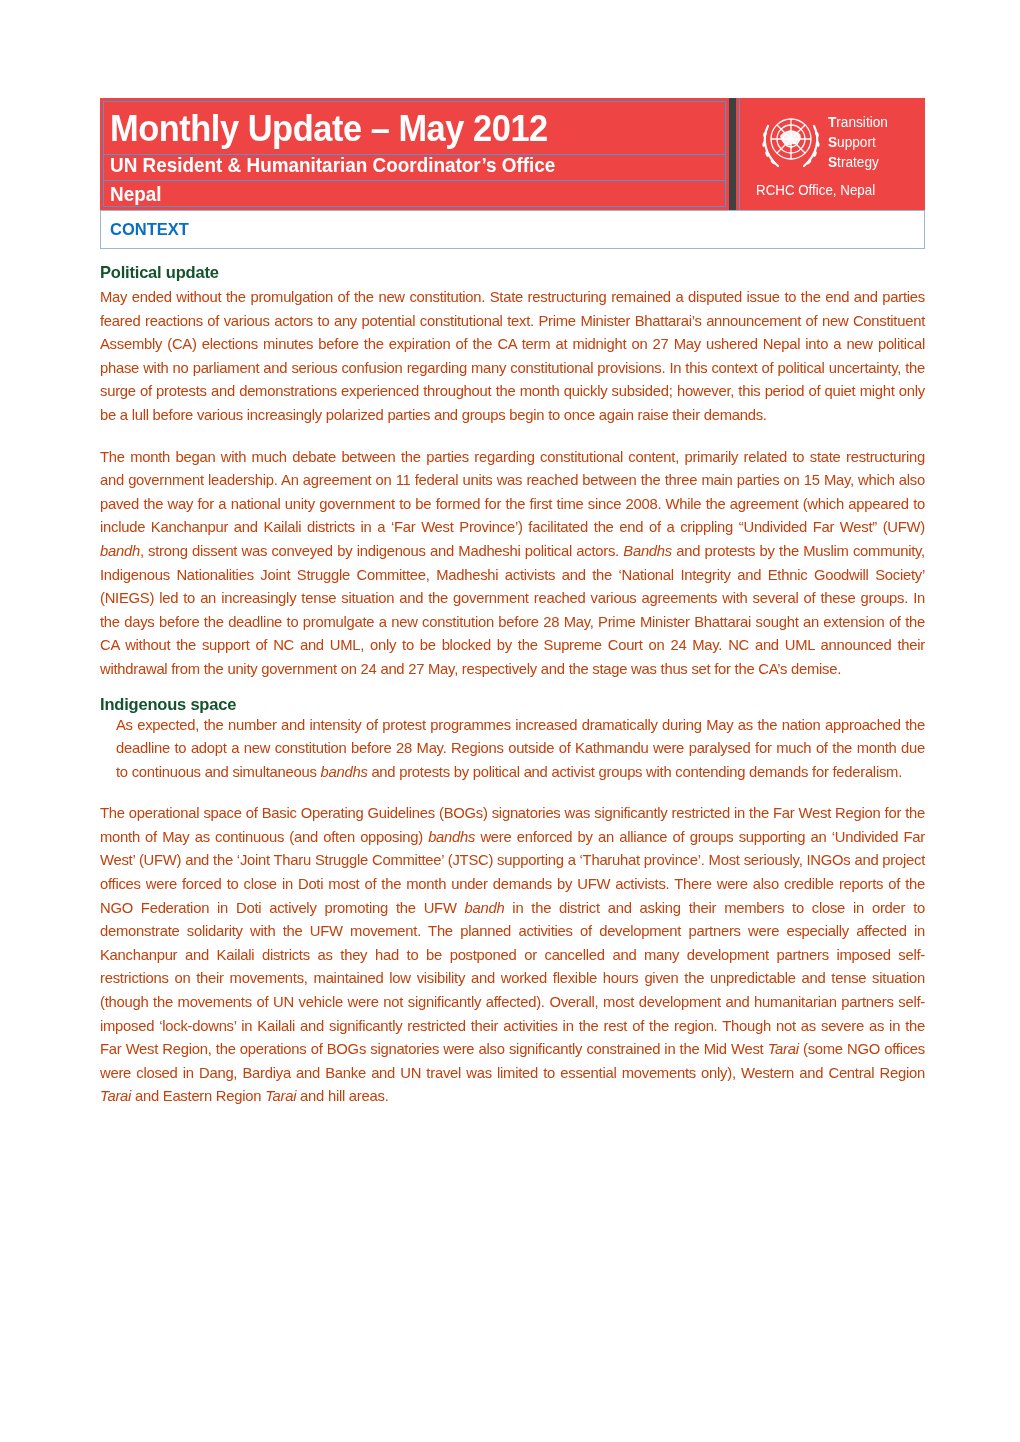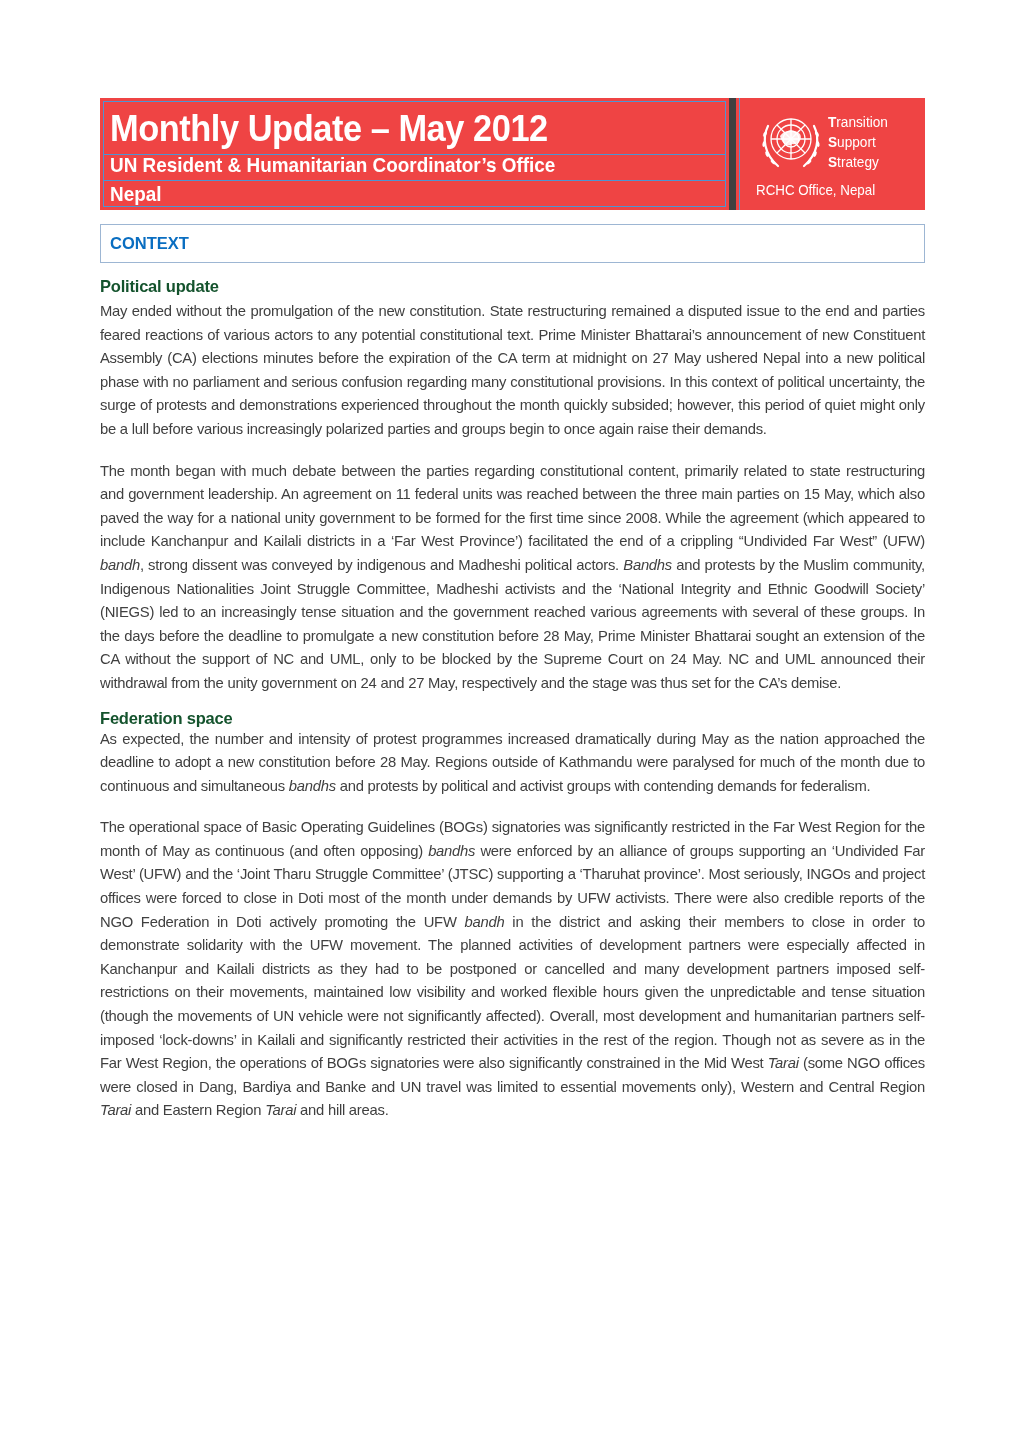--- a/index.html
+++ b/index.html
@@ -22,30 +22,30 @@
   .emblem { position: absolute; left: 20px; top: 8px; width: 70px; height: 70px; }
   .tss { position: absolute; left: 92px; top: 14px; color: #fff; font-size: 15.5px; line-height: 20px;
          transform: scaleX(0.88); transform-origin: left; }
   .tss b { font-weight: bold; }
   .rchc { position: absolute; left: 20px; top: 84px; color: #fff; font-size: 14.5px; white-space: nowrap;
           transform: scaleX(0.92); transform-origin: left; }
 
   .intro { margin-top: 12px; font-size: 13.3px; font-weight: bold; font-style: italic; line-height: 19px;
            text-align: justify; letter-spacing: -0.15px; }
 
-  .context-box { margin-top: 14px; height: 37px; border: 1px solid #9db6d3; display: flex; align-items: center; }
+  .context-box { margin-top: 0; height: 37px; border: 1px solid #9db6d3; display: flex; align-items: center; }
   .context-box span { margin-left: 9px; font-size: 16.5px; font-weight: bold; color: #0a6ec1; }
 
   h2 { margin: 13px 0 0 0; font-size: 16.5px; font-weight: bold; line-height: 20px; color: #14532d; letter-spacing: -0.2px; }
   p { margin: 0; font-size: 14.8px; line-height: 23.6px; text-align: justify; text-align-last: left;
-      letter-spacing: -0.25px; color: #404040; }
+      letter-spacing: -0.25px; color: #c2410c; }
   .p-first { margin-top: 4px; }
   .gap { margin-top: 18px; }
   .op-head { margin-top: 12px; }
-  .op-first { margin-top: 0; }
+  .op-first { margin-top: 0; margin-left: 16px; }
   i { font-style: italic; }
 </style>
 </head>
 <body>
 
 <div class="page">
 
   <div class="banner">
     <div class="banner-left">
       <div class="rule" style="left:3px;top:3px;right:3px;height:1px;"></div>
@@ -97,17 +97,17 @@
 
 
   <div class="context-box">
     <span>CONTEXT</span>
   </div>
 
   <h2>Political update</h2>
   <p class="p-first">May ended without the promulgation of the new constitution. State restructuring remained a disputed issue to the end and parties feared reactions of various actors to any potential constitutional text. Prime Minister Bhattarai’s announcement of new Constituent Assembly (CA) elections minutes before the expiration of the CA term at midnight on 27 May ushered Nepal into a new political phase with no parliament and serious confusion regarding many constitutional provisions. In this context of political uncertainty, the surge of protests and demonstrations experienced throughout the month quickly subsided; however, this period of quiet might only be a lull before various increasingly polarized parties and groups begin to once again raise their demands.</p>
   <p class="gap"><span>The month began with much debate between the parties regarding constitutional content, primarily related to state restructuring and government leadership. An agreement on 11 federal units was reached between the three main parties on 15 May, which also paved the way for a national unity government to be formed for the first time since 2008. While the agreement (which appeared to include Kanchanpur and Kailali districts in a ‘Far West Province’) facilitated the end of a crippling “Undivided Far West” (UFW) </span><i>bandh</i><span>, strong dissent was conveyed by indigenous and Madheshi political actors. </span><i>Bandhs</i><span> and protests by the Muslim community, Indigenous Nationalities Joint Struggle Committee, Madheshi activists and the ‘National Integrity and Ethnic Goodwill Society’ (NIEGS) led to an increasingly tense situation and the government reached various agreements with several of these groups. In the days before the deadline to promulgate a new constitution before 28 May, Prime Minister Bhattarai sought an extension of the CA without the support of NC and UML, only to be blocked by the Supreme Court on 24 May. NC and UML announced their withdrawal from the unity government on 24 and 27 May, respectively and the stage was thus set for the CA’s demise.</span></p>
 
-  <h2 class="op-head">Federation space</h2>
+  <h2 class="op-head">Indigenous space</h2>
   <p class="op-first"><span>As expected, the number and intensity of protest programmes increased dramatically during May as the nation approached the deadline to adopt a new constitution before 28 May. Regions outside of Kathmandu were paralysed for much of the month due to continuous and simultaneous </span><i>bandhs</i><span> and protests by political and activist groups with contending demands for federalism.</span></p>
   <p class="gap"><span>The operational space of Basic Operating Guidelines (BOGs) signatories was significantly restricted in the Far West Region for the month of May as continuous (and often opposing) </span><i>bandhs</i><span> were enforced by an alliance of groups supporting an ‘Undivided Far West’ (UFW) and the ‘Joint Tharu Struggle Committee’ (JTSC) supporting a ‘Tharuhat province’. Most seriously, INGOs and project offices were forced to close in Doti most of the month under demands by UFW activists. There were also credible reports of the NGO Federation in Doti actively promoting the UFW </span><i>bandh</i><span> in the district and asking their members to close in order to demonstrate solidarity with the UFW movement. The planned activities of development partners were especially affected in Kanchanpur and Kailali districts as they had to be postponed or cancelled and many development partners imposed self-restrictions on their movements, maintained low visibility and worked flexible hours given the unpredictable and tense situation (though the movements of UN vehicle were not significantly affected). Overall, most development and humanitarian partners self-imposed ‘lock-downs’ in Kailali and significantly restricted their activities in the rest of the region. Though not as severe as in the Far West Region, the operations of BOGs signatories were also significantly constrained in the Mid West </span><i>Tarai</i><span> (some NGO offices were closed in Dang, Bardiya and Banke and UN travel was limited to essential movements only), Western and Central Region </span><i>Tarai</i><span> and Eastern Region </span><i>Tarai</i><span> and hill areas.</span></p>
 
 </div>
 
 </body></html>

